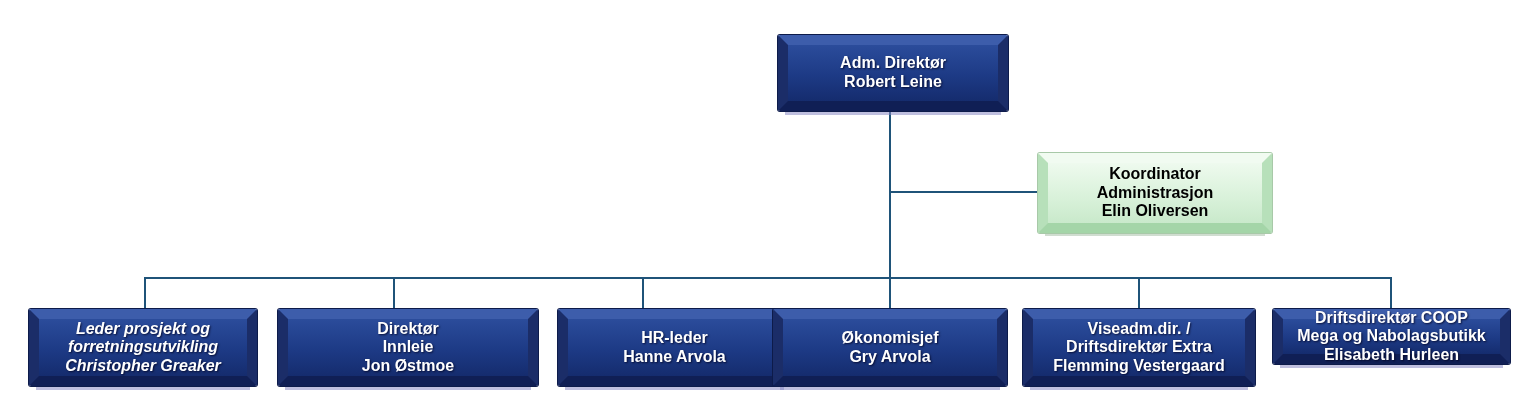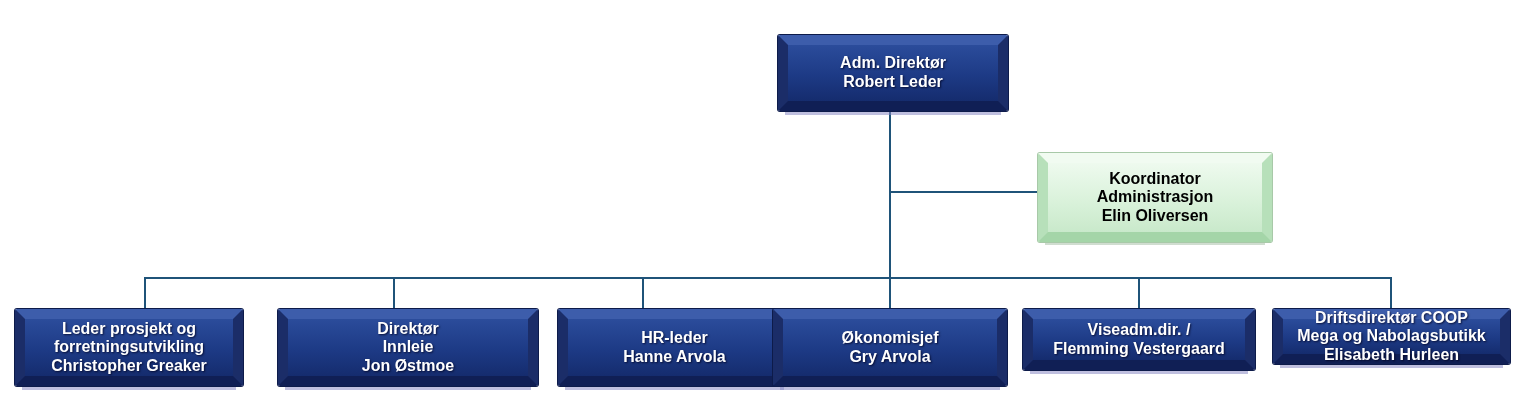--- a/index.html
+++ b/index.html
@@ -67,30 +67,30 @@
   <div class="connector" style="left:144px; top:277px; width:1248px; height:2px;"></div>
   <div class="connector" style="left:144px; top:277px; width:2px; height:33px;"></div>
   <div class="connector" style="left:393px; top:277px; width:2px; height:33px;"></div>
   <div class="connector" style="left:642px; top:277px; width:2px; height:33px;"></div>
   <div class="connector" style="left:889px; top:277px; width:2px; height:33px;"></div>
   <div class="connector" style="left:1138px; top:277px; width:2px; height:33px;"></div>
   <div class="connector" style="left:1390px; top:277px; width:2px; height:33px;"></div>
 
   <div class="node navy" style="left:778px; top:35px; width:230px; height:76px;">
     <div class="line">Adm. Direktør</div>
-    <div class="line">Robert Leder</div>
+    <div class="line">Robert Leine</div>
   </div>
 
-  <div class="node green" style="left:1038px; top:153px; width:234px; height:89px;">
+  <div class="node green" style="left:1038px; top:153px; width:234px; height:80px;">
     <div class="line">Koordinator</div>
     <div class="line">Administrasjon</div>
     <div class="line">Elin Oliversen</div>
   </div>
 
-  <div class="node navy" style="left:15px; top:309px; width:228px; height:77px;">
+  <div class="node navy" style="left:29px; top:309px; width:228px; height:77px;font-style:italic;">
     <div class="line">Leder prosjekt og</div>
     <div class="line">forretningsutvikling</div>
     <div class="line">Christopher Greaker</div>
   </div>
 
   <div class="node navy" style="left:278px; top:309px; width:260px; height:77px;">
     <div class="line">Direktør</div>
     <div class="line">Innleie</div>
     <div class="line">Jon Østmoe</div>
   </div>
@@ -98,22 +98,23 @@
   <div class="node navy" style="left:546px; top:309px; width:233px; height:77px;margin-left:12px;">
     <div class="line">HR-leder</div>
     <div class="line">Hanne Arvola</div>
   </div>
 
   <div class="node navy" style="left:773px; top:309px; width:234px; height:77px;">
     <div class="line">Økonomisjef</div>
     <div class="line">Gry Arvola</div>
   </div>
 
-  <div class="node navy" style="left:1023px; top:309px; width:232px; height:61px;">
+  <div class="node navy" style="left:1023px; top:309px; width:232px; height:77px;">
     <div class="line">Viseadm.dir. /</div>
+    <div class="line">Driftsdirektør Extra</div>
     <div class="line">Flemming Vestergaard</div>
   </div>
 
   <div class="node navy" style="left:1273px; top:309px; width:237px; height:55px;">
     <div class="line">Driftsdirektør COOP</div>
     <div class="line">Mega og Nabolagsbutikk</div>
     <div class="line">Elisabeth Hurleen</div>
   </div>
 
 </div>

